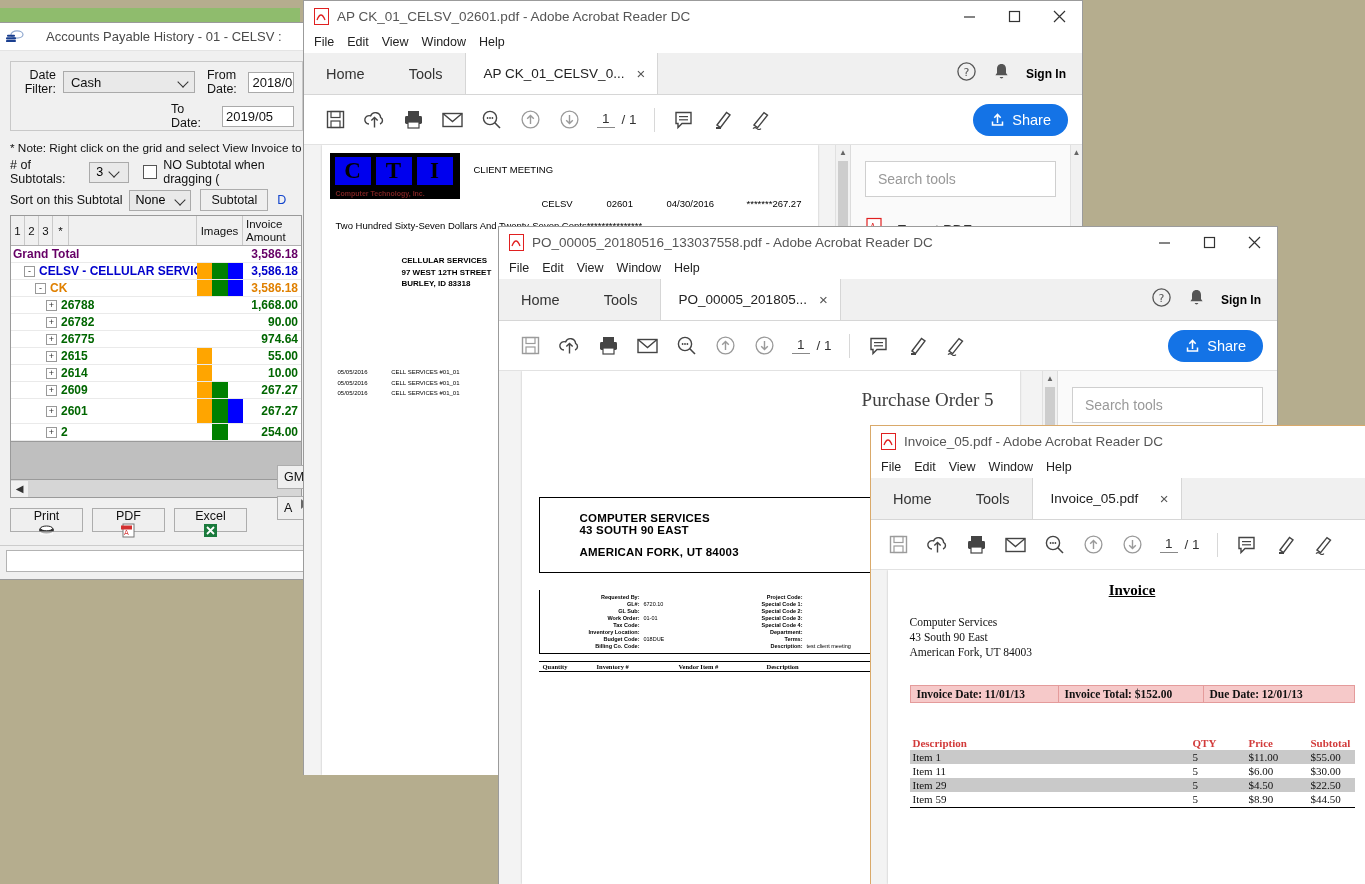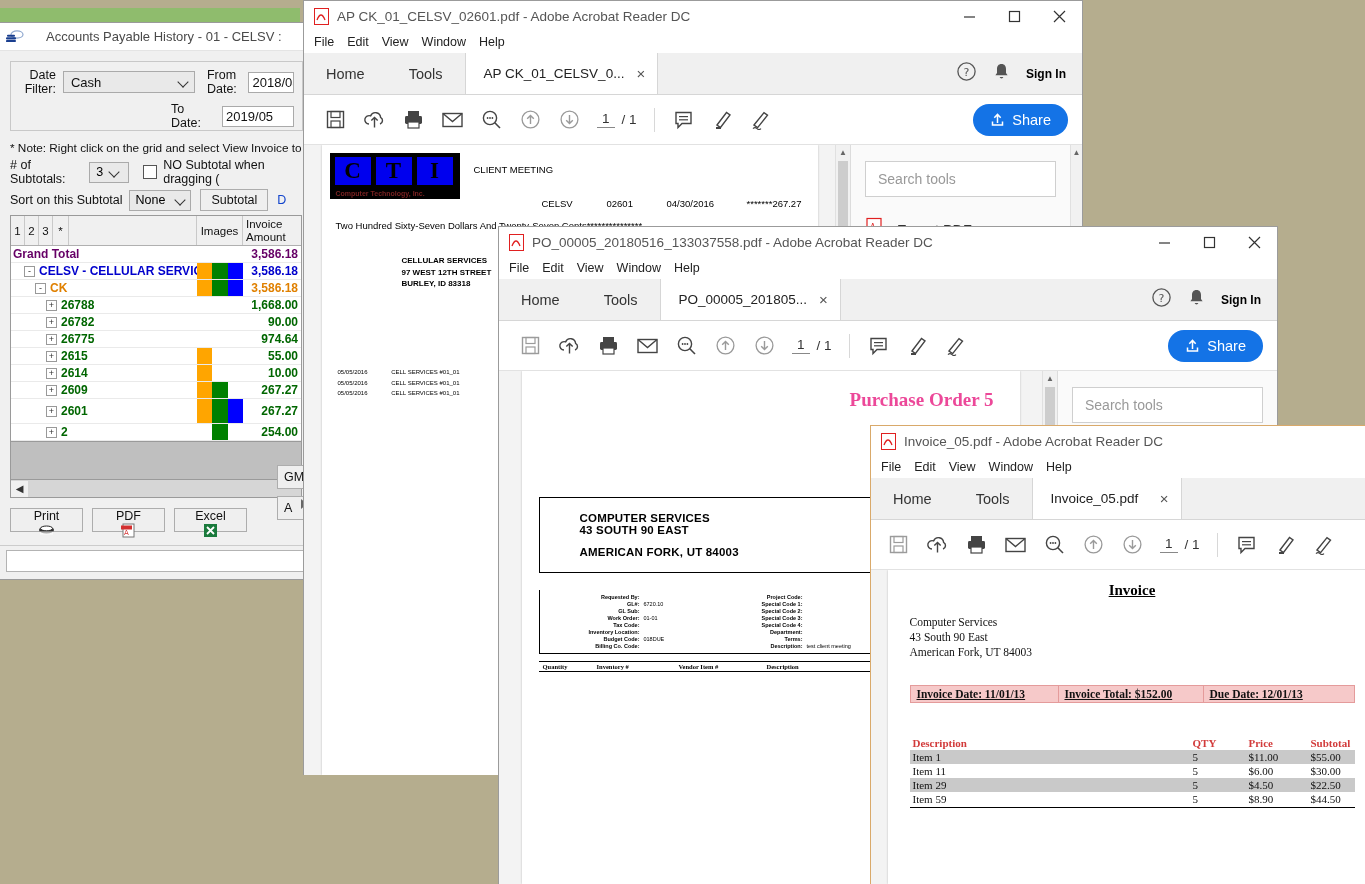--- a/index.html
+++ b/index.html
@@ -159,37 +159,37 @@
 
   
   .cti-logo { width: 130px; height: 46px; background: #000; position: relative; }
   .cti-logo .sq { position: absolute; top: 4px; width: 36px; height: 28px; background: #0000EE;
                   color: #000; font-weight: bold; font-size: 23px; text-align: center; line-height: 28px;
                   font-family: "Liberation Serif", serif; }
   .cti-logo .sub { position: absolute; bottom: 2px; left: 6px; font-size: 7px; color: #7a2222; font-weight: bold; }
   .chk-txt { font-family: "Liberation Sans", sans-serif; color: #000; }
 
   
-  .po-title { font-family: "Liberation Serif", serif; font-weight: bold; font-size: 19px; color: #ec4899; }
+  .po-title { font-family: "Liberation Serif", serif; font-weight: normal; font-size: 19px; color: #404040; }
   .po-addr { border: 1.5px solid #000; padding: 14px 0 14px 40px; }
   .po-addr div { font-weight: bold; font-size: 11.5px; font-family: "Liberation Sans", sans-serif; letter-spacing: .2px; }
   .po-fields { border: 1.5px solid #000; border-top: none; padding: 4px 0 4px 0; display: flex; font-size: 5.5px; }
   .po-fields .col { display: flex; flex-direction: column; gap: 1px; }
   .po-fields .fl { font-weight: bold; text-align: right; }
   .po-fields .fv { padding-left: 4px; }
   .po-colhead { border-top: 1.5px solid #000; border-bottom: 1.5px solid #000; font-size: 6.5px;
                 font-weight: bold; font-family: "Liberation Serif", serif; padding: 1px 0; display: flex; }
 
   
   .inv-h { font-family: "Liberation Serif", serif; font-weight: bold; font-size: 15px;
            text-decoration: underline; text-align: center; }
   .inv-addr { font-family: "Liberation Serif", serif; font-size: 11.5px; line-height: 1.32; color: #111; }
   .inv-band { display: flex; background: #f6c9c9; border: 1px solid #e49b9b; font-family: "Liberation Serif", serif;
               font-weight: bold; font-size: 11.5px; color: #111; }
-  .inv-band > div { padding: 2px 6px; border-right: 1px solid #e49b9b; text-decoration: underline; }
+  .inv-band > div { padding: 2px 6px; border-right: 1px solid #e49b9b; }
   .inv-band > div:last-child { border-right: none; }
   .inv-tbl { width: 100%; border-collapse: collapse; font-family: "Liberation Serif", serif; font-size: 11px; }
   .inv-tbl th { color: #d23b3b; font-weight: bold; text-align: left; padding: 1px 3px; font-size: 11px; }
   .inv-tbl td { padding: 1px 3px; color: #111; }
   .inv-tbl tr.alt td { background: #c9c9c9; }
   .inv-rule { border-top: 1.2px solid #000; }
 </style>
 </head>
 <body>
 

